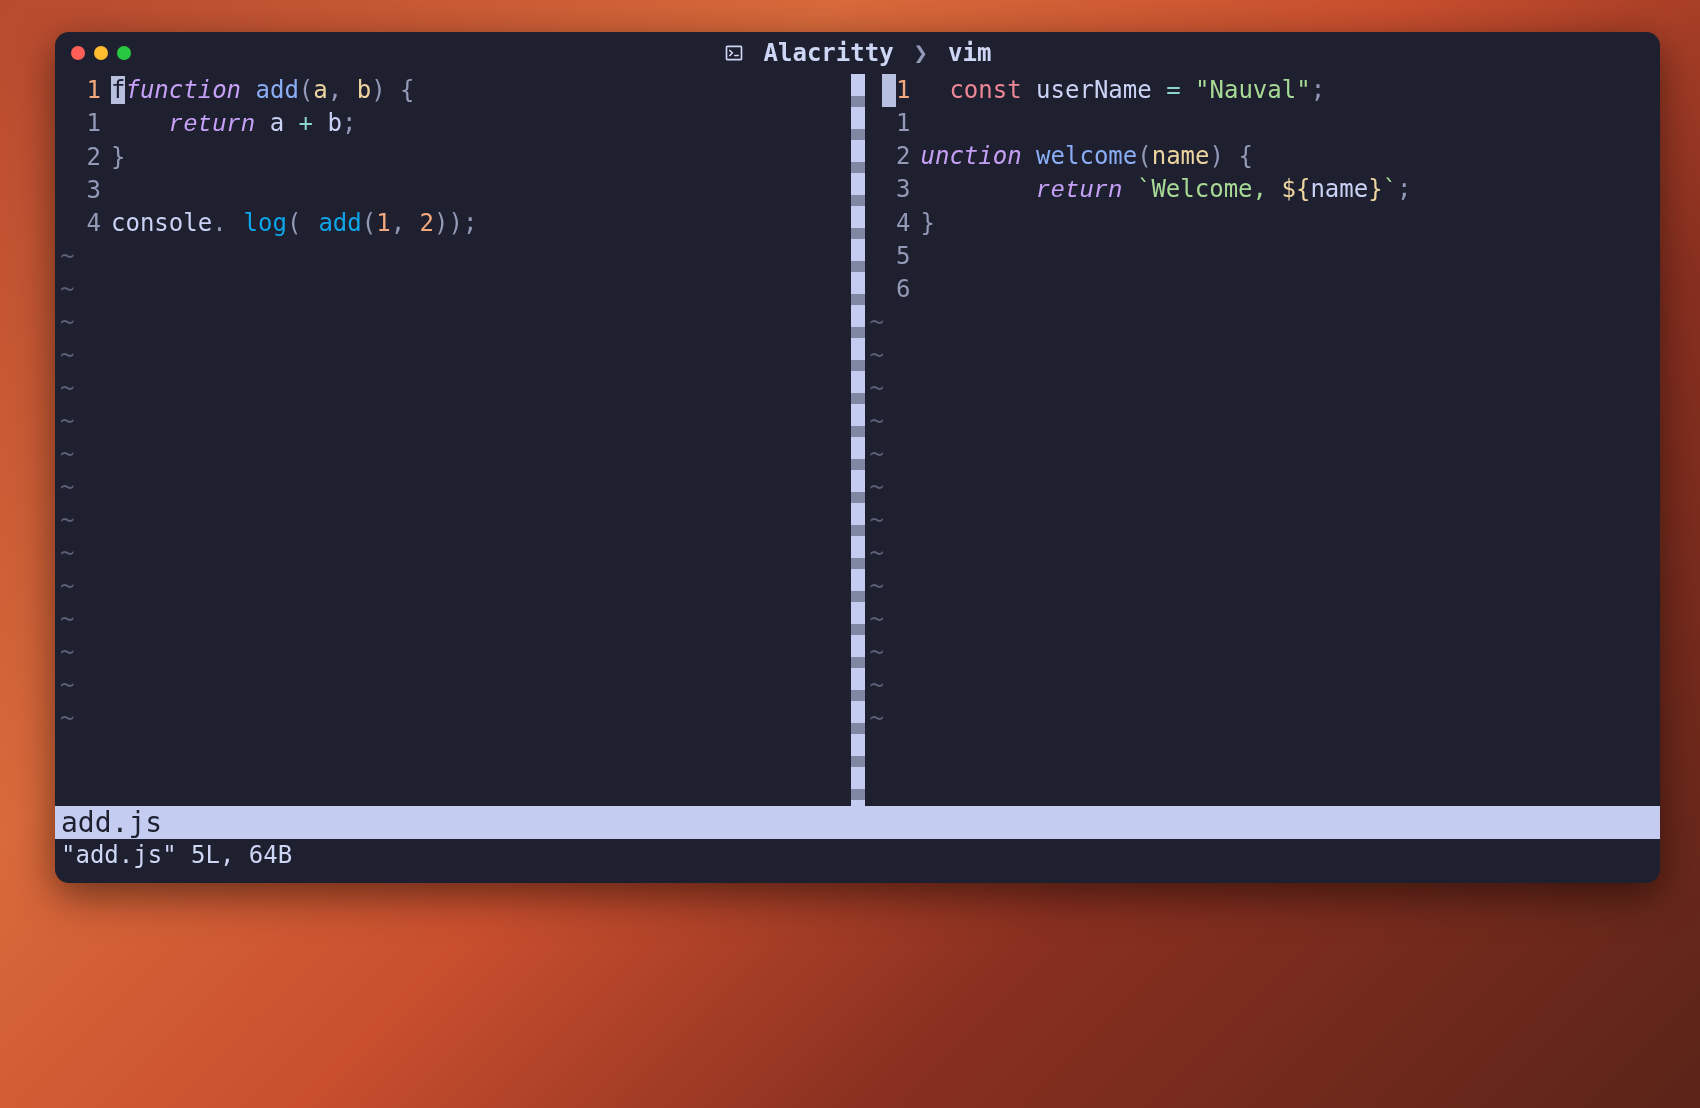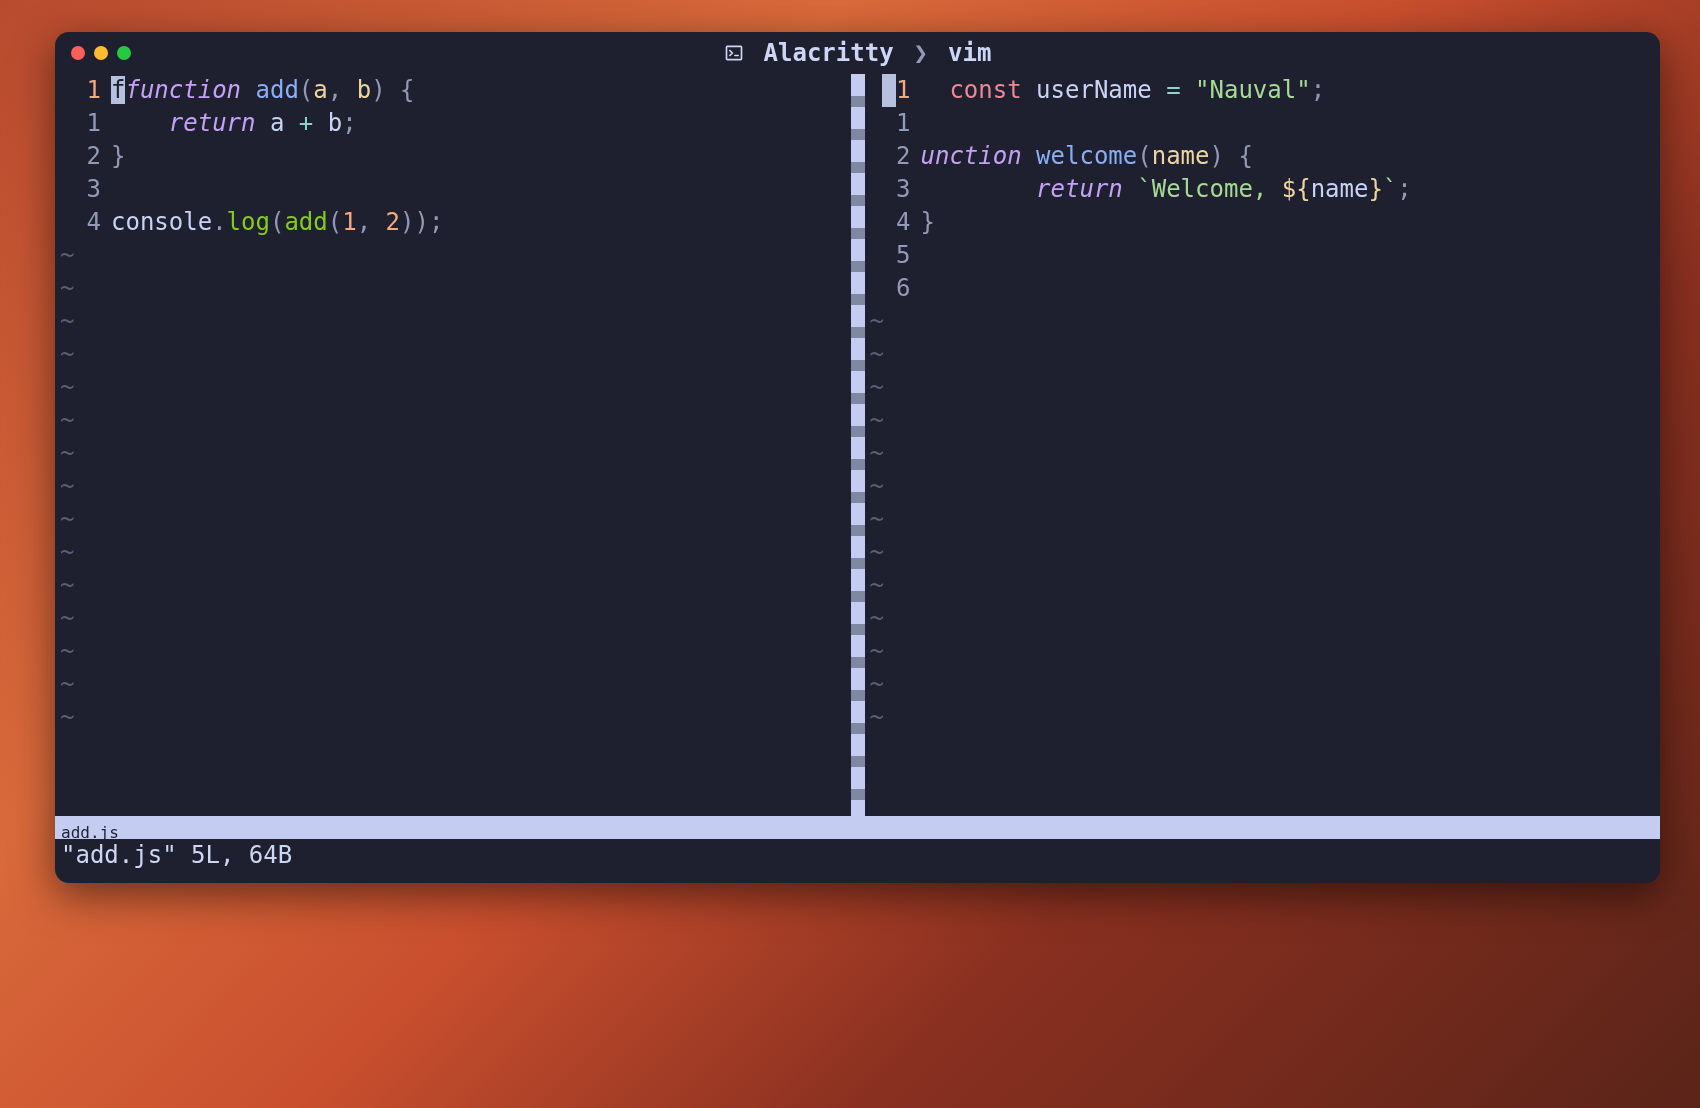--- a/index.html
+++ b/index.html
@@ -108,24 +108,24 @@
     background: repeating-linear-gradient(
       to bottom,
       #c4ccf1 0px,
       #c4ccf1 22px,
       #8087a2 22px,
       #8087a2 33px
     );
   }
   .statusbar {
     display: flex;
-    height: 23px;
+    height: 33px;
     background: #c4ccf1;
     color: #1e2030;
-    font-size: 16px;
+    font-size: 28px;
     line-height: 33px;
     white-space: pre;
     flex-shrink: 0;
   }
   .statusbar .cell {
     flex: 1;
     padding-left: 6px;
   }
   .statusbar .divider {
     width: 14px;
@@ -144,23 +144,23 @@
   }
   
   .kw  { color: #c6a0f6; font-style: italic; }
   .kw2 { color: #ed8796; }
   .fn  { color: #8aadf4; }
   .param { color: #eed49f; }
   .txt { color: #cad3f5; text-align: right; }
   .punc { color: #939ab7; }
   .brace { color: #939ab7; }
   .op  { color: #8bd5ca; }
-  .ret { color: #c6a0f6; font-style: italic; }
+  .ret { color: #c6a0f6; font-style: italic; font-family: Liberation Mono, monospace; }
   .str { color: #a6da95; }
-  .call { color: #84cc16; }
+  .call { color: #0ea5e9; margin-left: 17px; }
   .num { color: #f5a97f; }
   .tmpl { color: #eed49f; }
   .cursor-block {
     background: #b8c0e0;
     color: #1e2030 !important;
   }
   .cursor2 {
     background: #b8c0e0;
     color: #1e2030;
     display: inline-block;

